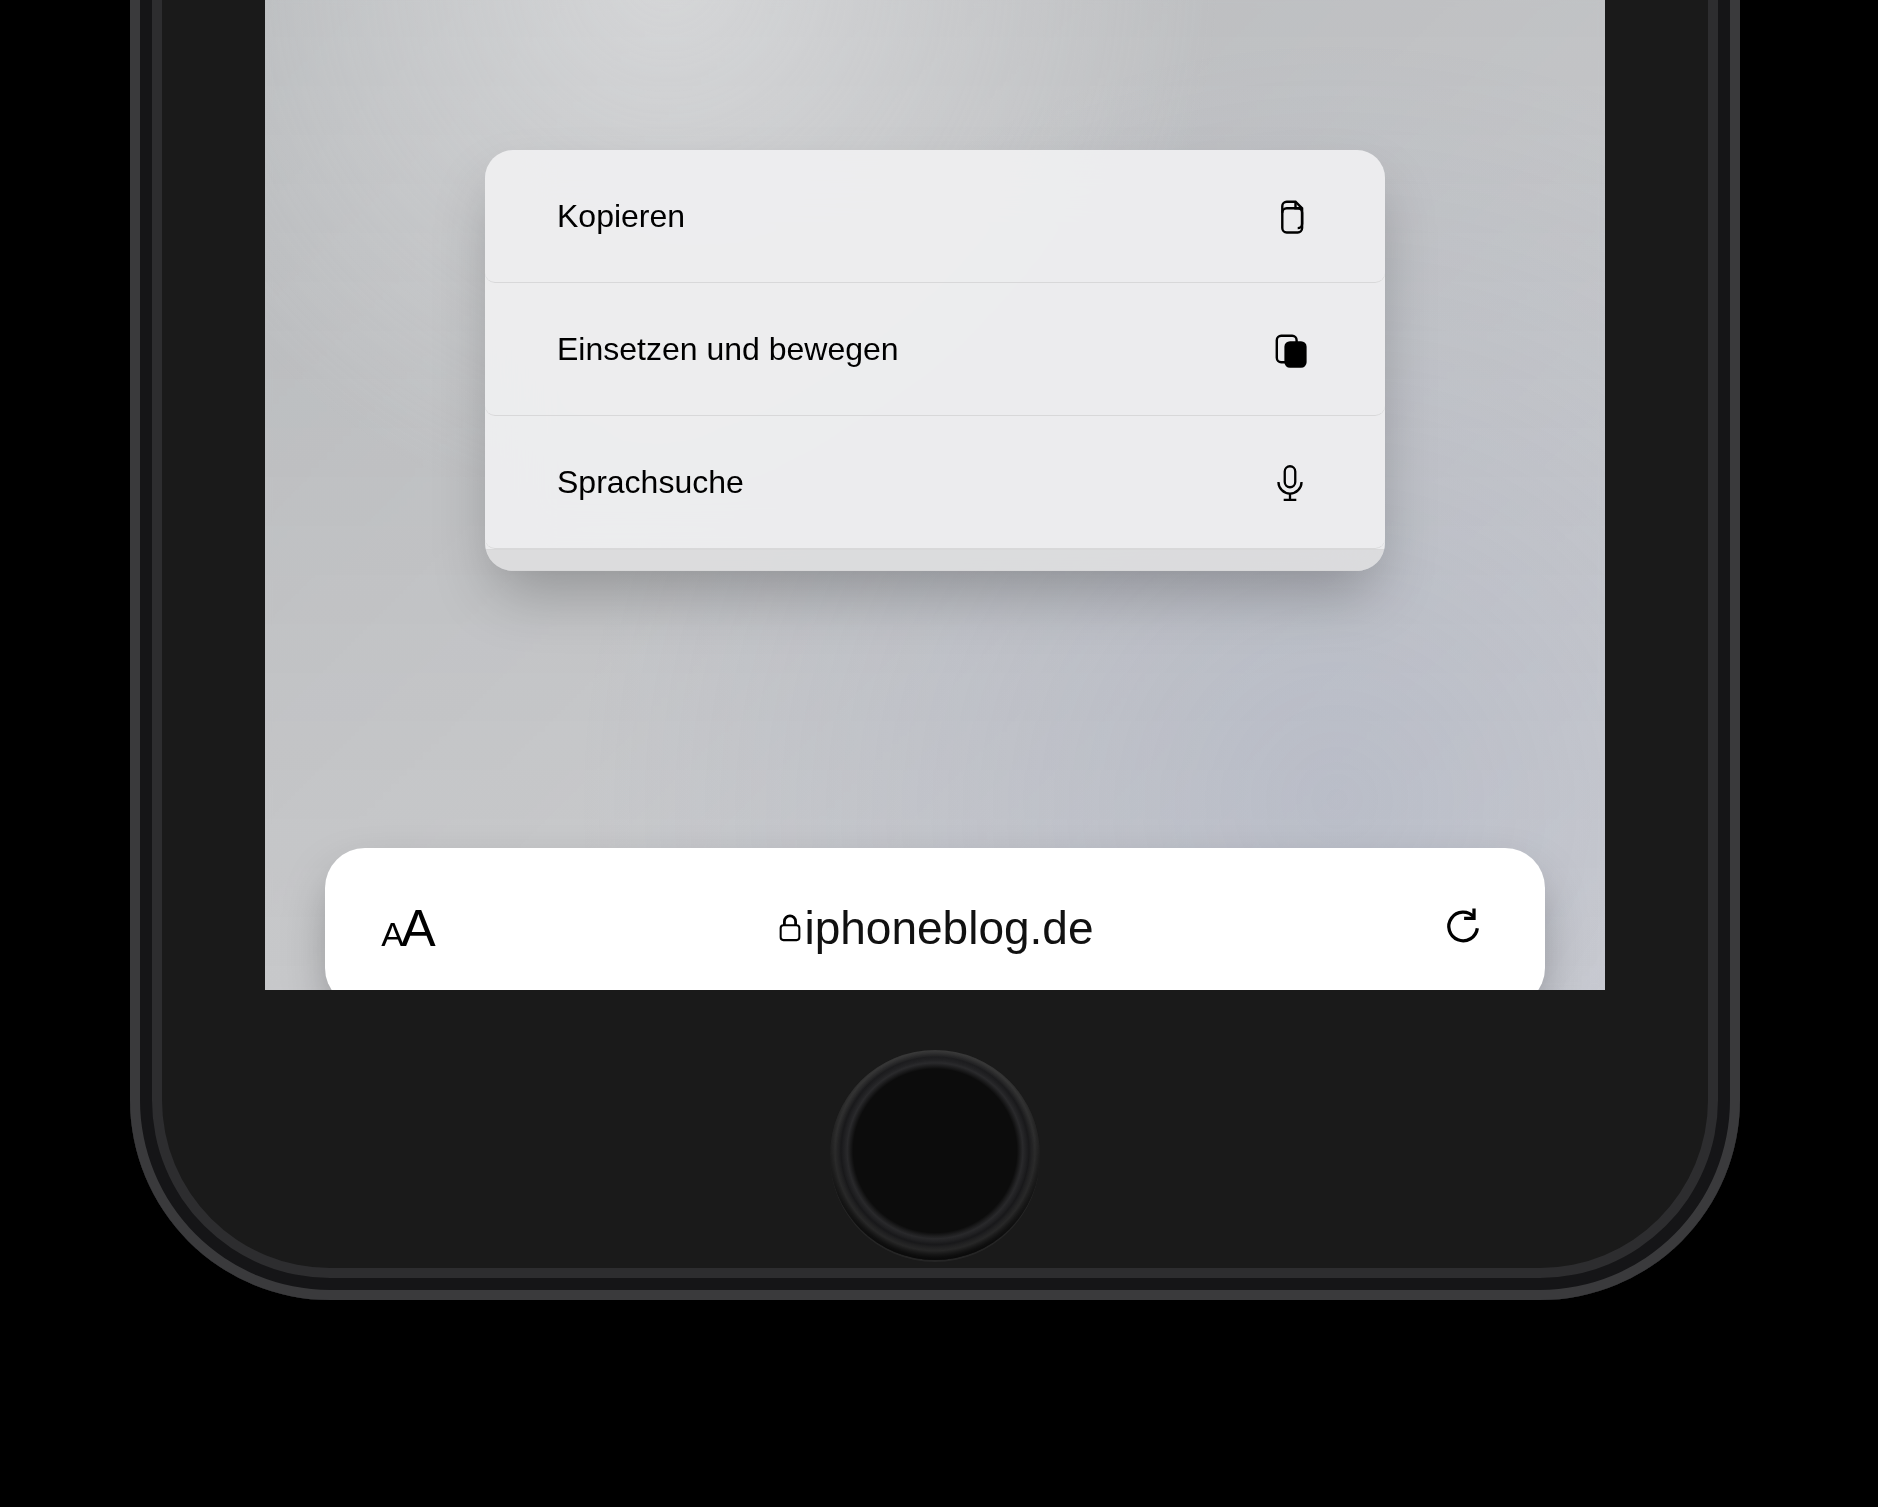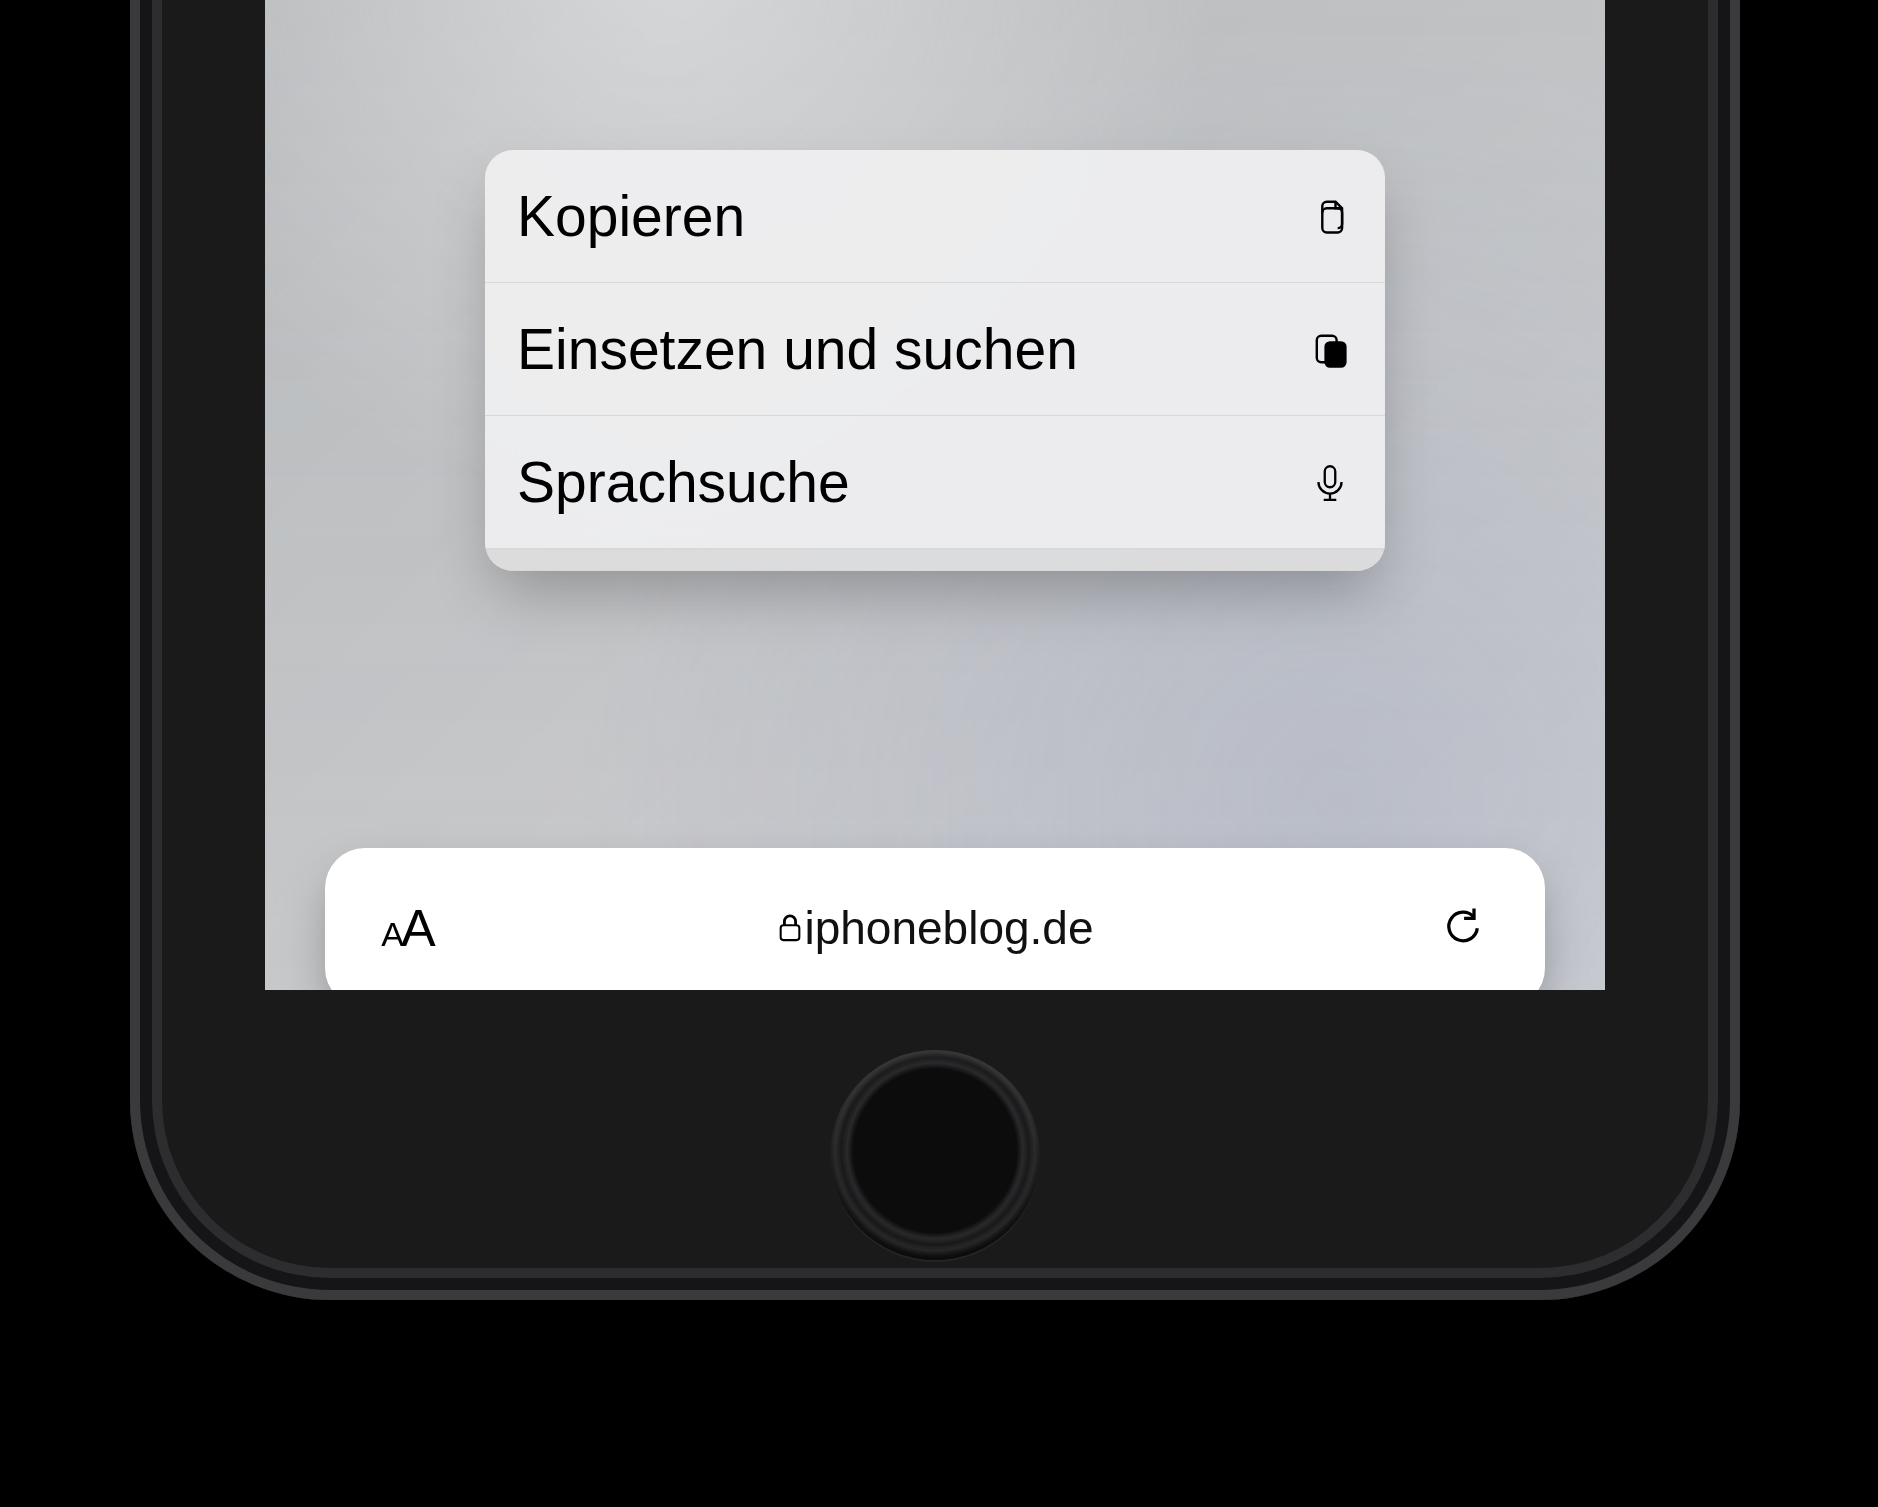--- a/index.html
+++ b/index.html
@@ -59,26 +59,27 @@
     width:900px;
     background:rgba(240,240,242,.92);
     border-radius:28px;
     box-shadow:0 30px 60px -10px var(--shadow);
     overflow:hidden;
     backdrop-filter:blur(30px);
   }
   .menu-item{
     display:flex;align-items:center;
     height:132px;
-    padding:0 32px;
-    font-size:57px;
+    padding:0 72px;
+    font-size:32px;
     color:var(--text);
     border-bottom:1px solid var(--menu-border);
     cursor:pointer;
     position:relative;
+    border-radius:10px;
   }
   .menu-item:last-child{border-bottom:none;}
   .menu-item .label{flex:1;}
   .menu-item .chev{
     width:30px;margin-right:14px;flex:none;
     display:flex;align-items:center;justify-content:center;
   }
   .menu-item .icon{
     width:46px;height:46px;flex:none;
     display:flex;align-items:center;justify-content:center;
@@ -147,21 +148,21 @@
           <span class="icon">
             <svg viewBox="0 0 40 40" width="44" height="44">
               <rect x="13" y="13" width="18" height="22" rx="4"></rect>
               <path d="M13 17 V11 a4 4 0 0 1 4-4 h8 l6 6 v14 a4 4 0 0 1-4 4 h-0"></path>
               <path d="M25 7 v6 h6"></path>
             </svg>
           </span>
         </div>
 
         <div class="menu-item">
-          <span class="label">Einsetzen und suchen</span>
+          <span class="label">Einsetzen und bewegen</span>
           <span class="icon">
             <svg viewBox="0 0 40 40" width="44" height="44">
               <rect x="8" y="8" width="18" height="24" rx="4"></rect>
               <rect x="16" y="14" width="18" height="22" rx="4" fill="#000" stroke="#000"></rect>
             </svg>
           </span>
         </div>
 
         <div class="menu-item">
           <span class="label">Sprachsuche</span>

